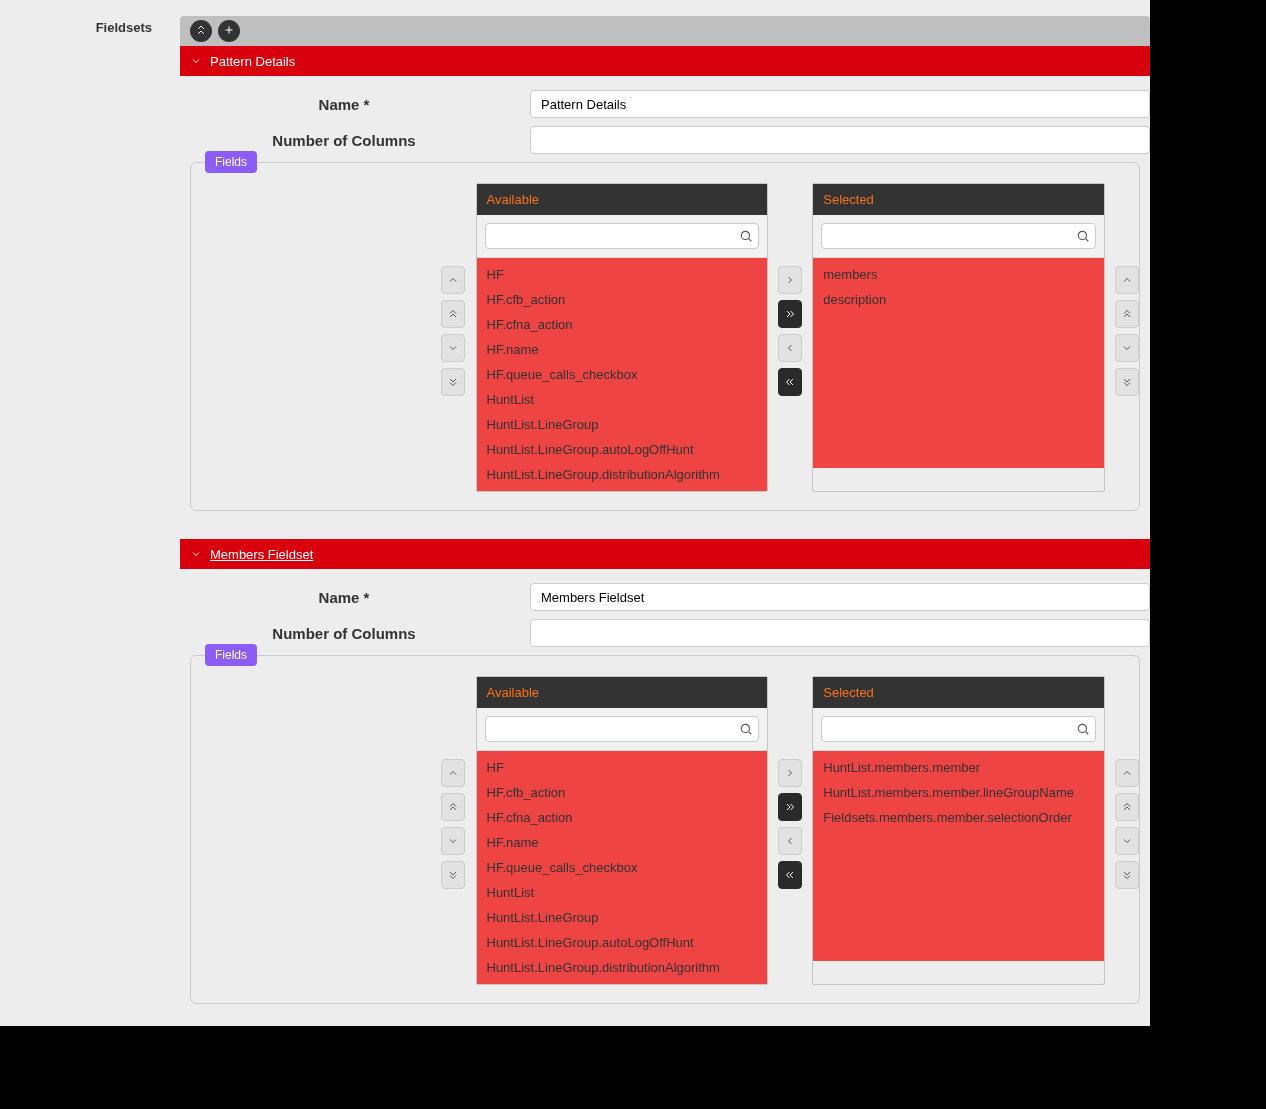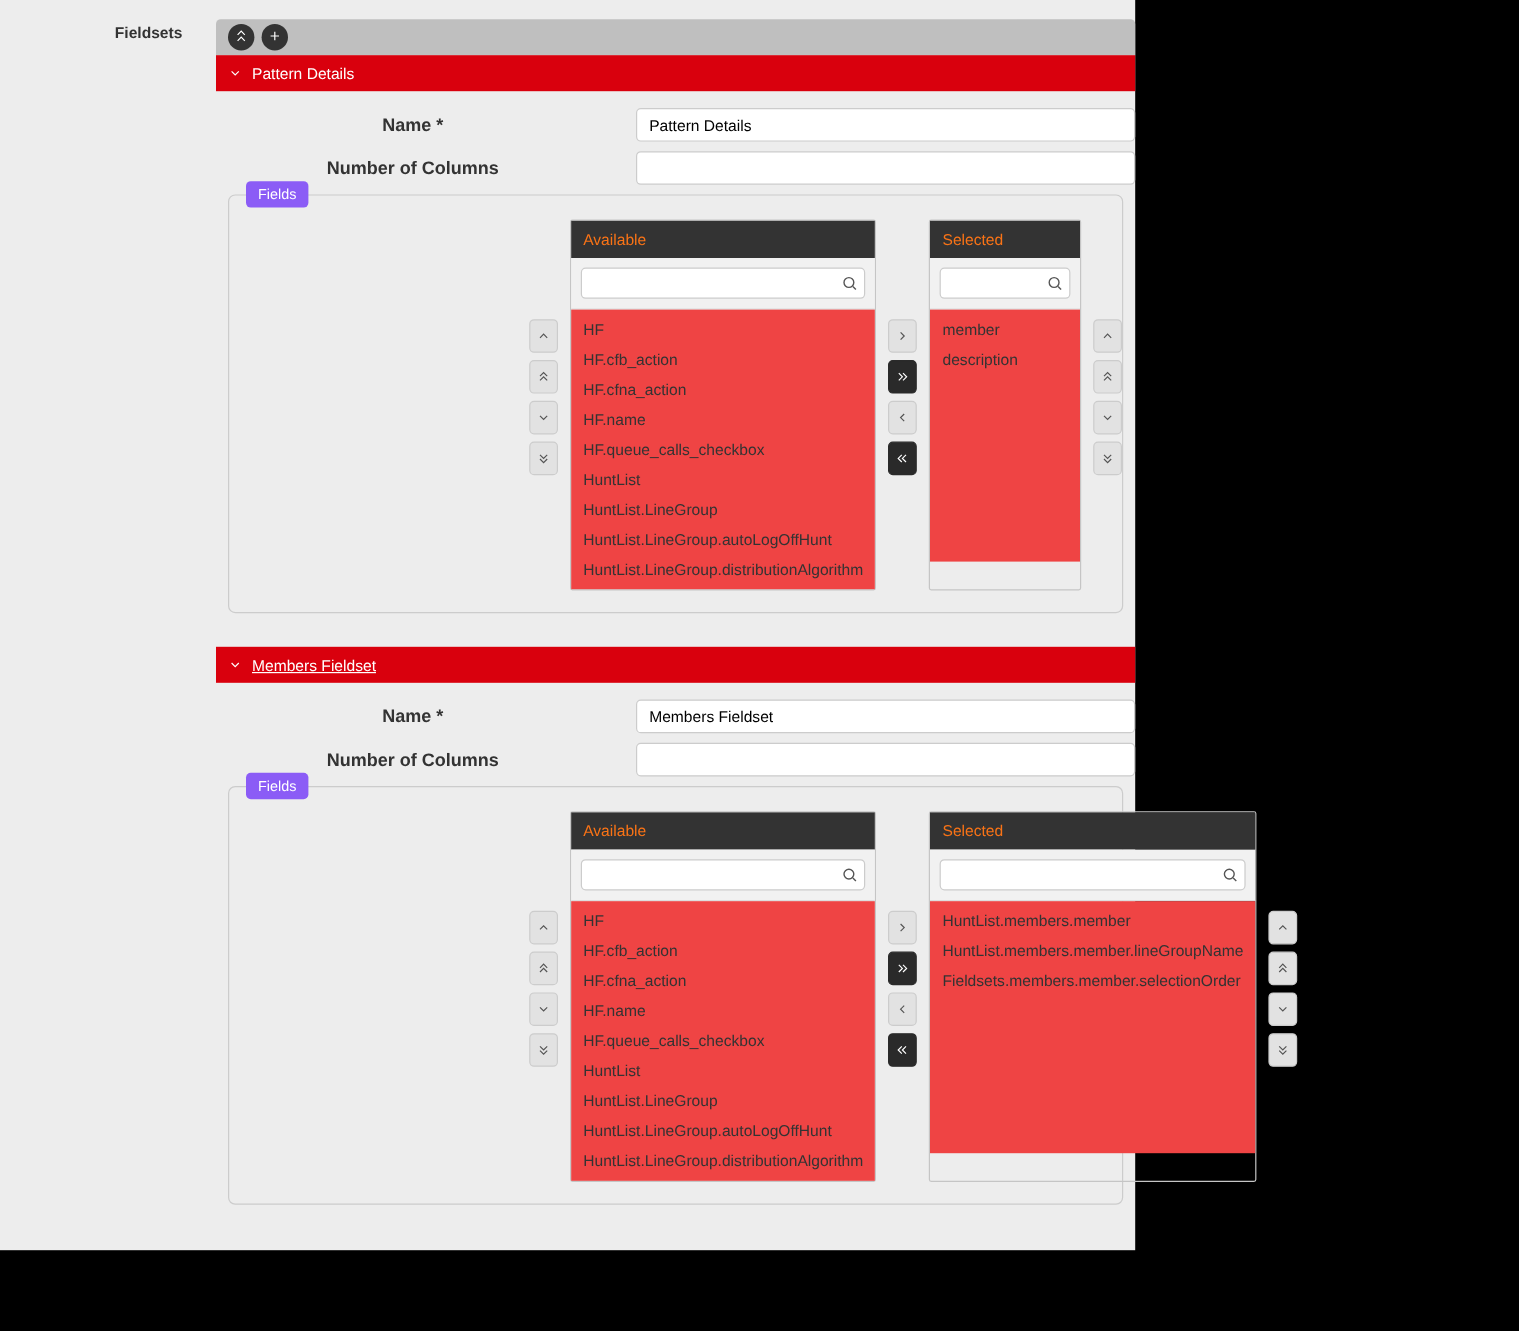--- a/index.html
+++ b/index.html
@@ -4,24 +4,24 @@
 <style>
   * { box-sizing: border-box; }
   html, body {
     margin: 0; padding: 0;
     font-family: Arial, Helvetica, sans-serif;
     font-size: 13px;
     background: #000;
     color: #333;
   }
   .app {
-    width: 946px;
+    width: 1150px;
     background: #ededed;
     position: relative;
-    padding-bottom: 28px;
+    padding-bottom: 12px;
   }
   .left-col {
     position: absolute;
     left: 0; top: 20px;
     width: 180px;
     text-align: right;
     padding-right: 28px;
     font-weight: 700;
     font-size: 13px;
   }
@@ -322,21 +322,21 @@
               </div>
               <div class="panel">
                 <div class="panel-header">Selected</div>
                 <div class="panel-search">
                   <div class="search-wrap"><input type="text" style=""><span class="srch-icon"><svg viewBox="0 0 24 24">
                         <circle cx="11" cy="11" r="7"></circle>
                         <line x1="21" y1="21" x2="16.65" y2="16.65"></line>
                       </svg></span></div>
                 </div>
                 <div class="panel-list">
-                  <div class="item">member</div>
+                  <div class="item">members</div>
                   <div class="item">description</div>
                 </div>
               </div>
               <div class="order-btns">
                 <button>
                   <svg viewBox="0 0 24 24">
                     <polyline points="6 15 12 9 18 15"></polyline>
                   </svg>
                 </button>
                 <button>

